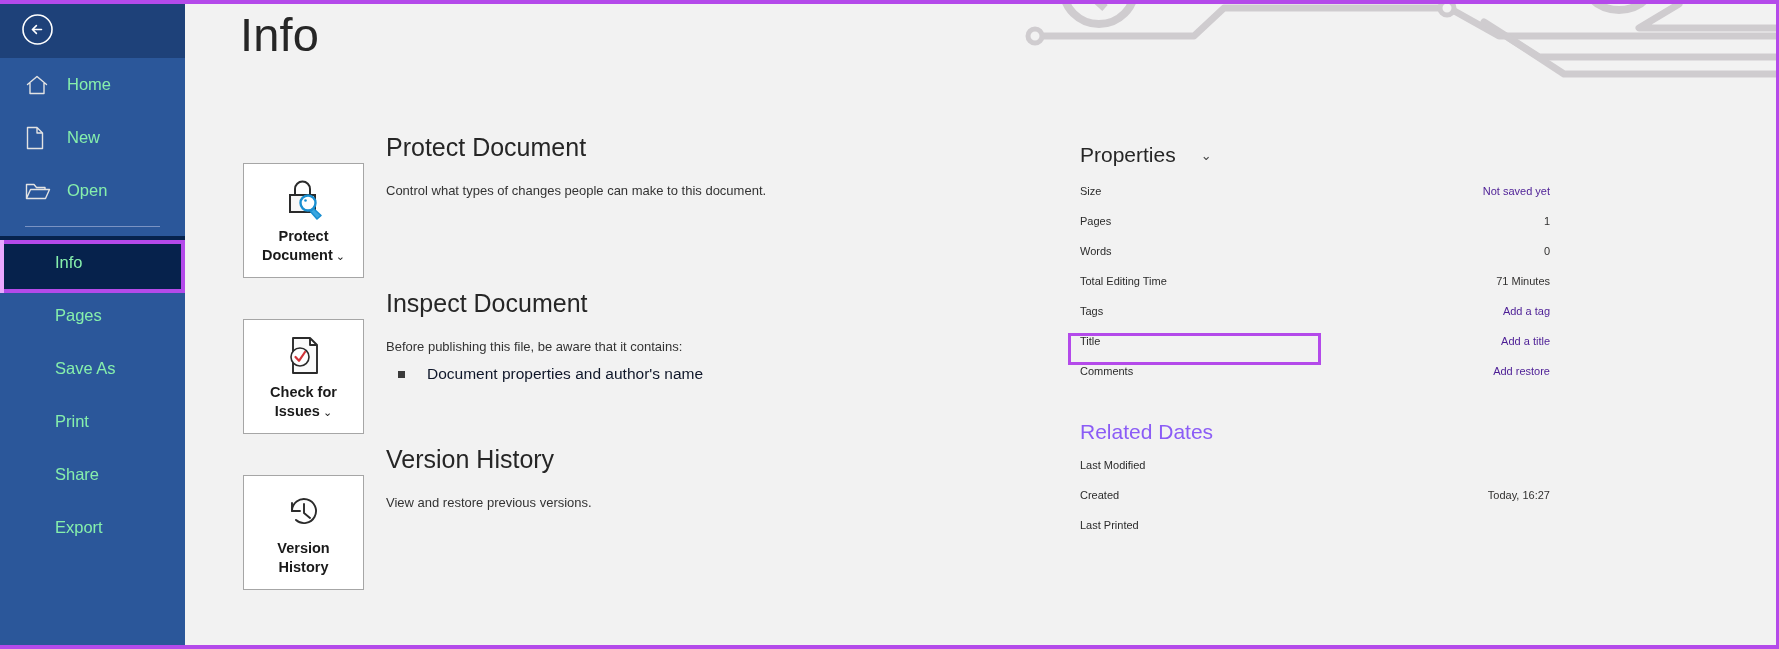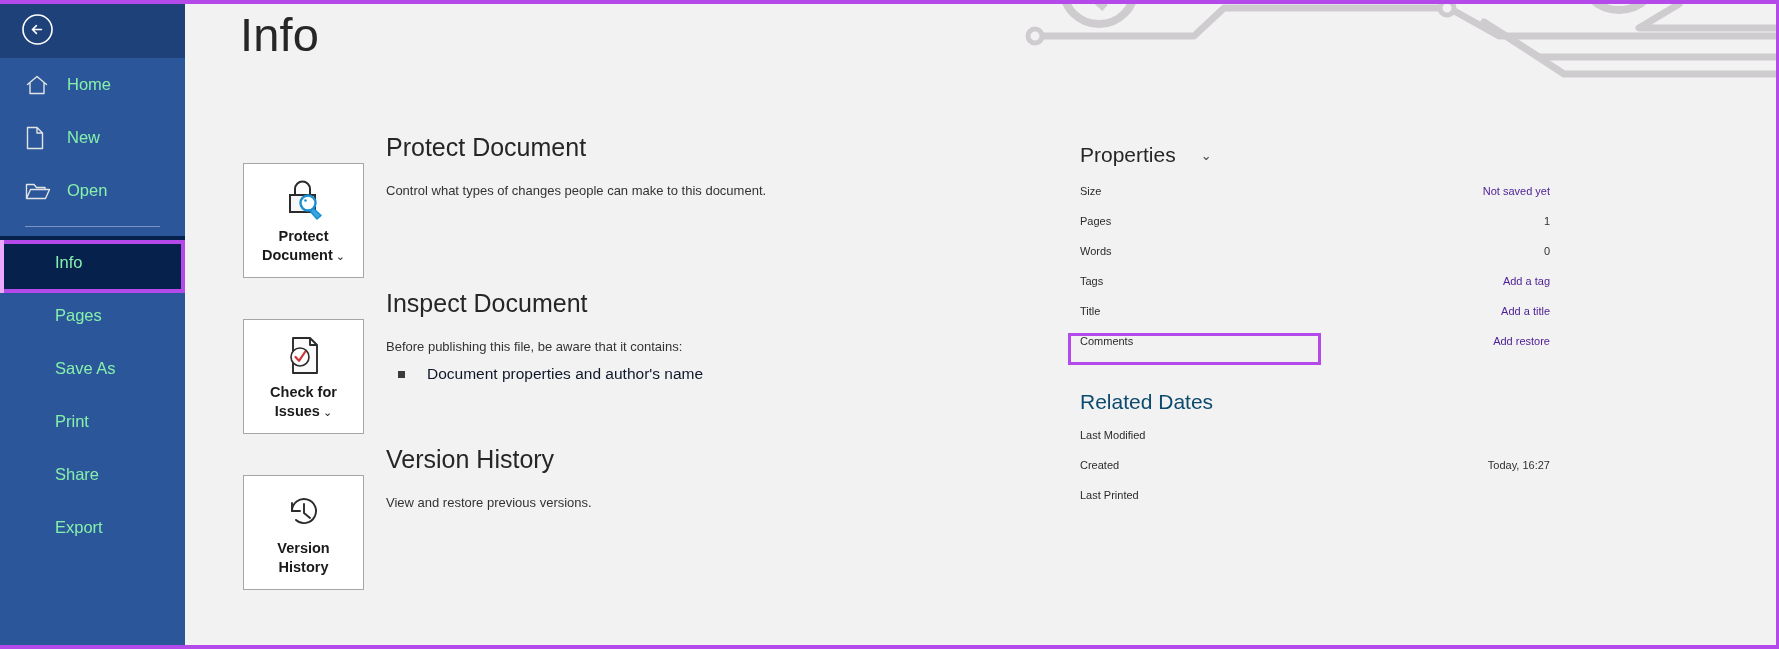--- a/index.html
+++ b/index.html
@@ -172,21 +172,21 @@
   .prop-val.placeholder { color: #4c1d95; }
   .tags-highlight {
     position: absolute;
     left: -12px; top: 190px;
     width: 253px; height: 32px;
     border: 3px solid #b44aea;
     pointer-events: none; z-index: 20;
   }
   .dates-head {
     margin-top: 34px; margin-bottom: 6px;
-    font-size: 21px; font-weight: 400; color: #0c4a6e;
+    font-size: 21px; font-weight: 400; color: #8b5cf6;
   }
 </style>
 </head>
 <body>
 
 <div id="root">
 
   <div class="sidebar">
     <div class="sidebar-top">
       <div class="back-btn">
@@ -348,20 +348,24 @@
       </div>
       <div class="prop-row">
         <span class="prop-key">Pages</span>
         <span class="prop-val">1</span>
       </div>
       <div class="prop-row">
         <span class="prop-key">Words</span>
         <span class="prop-val">0</span>
       </div>
       <div class="prop-row">
+        <span class="prop-key">Total Editing Time</span>
+        <span class="prop-val">71 Minutes</span>
+      </div>
+      <div class="prop-row">
         <span class="prop-key">Tags</span>
         <span class="prop-val placeholder">Add a tag</span>
       </div>
       <div class="prop-row">
         <span class="prop-key">Title</span>
         <span class="prop-val placeholder">Add a title</span>
       </div>
       <div class="prop-row">
         <span class="prop-key">Comments</span>
         <span class="prop-val placeholder">Add restore</span>

